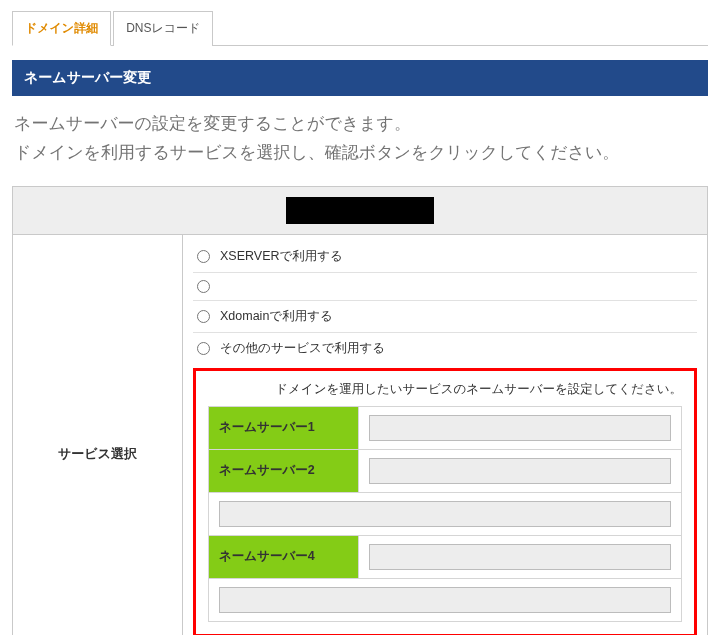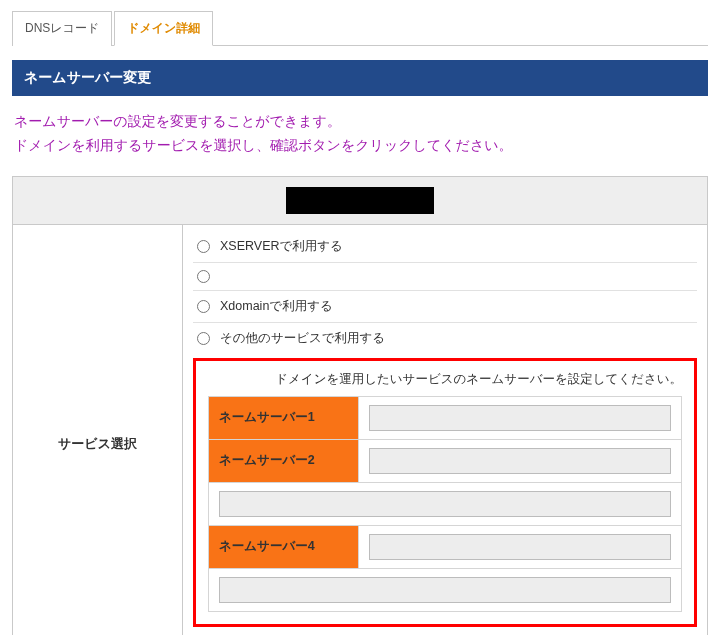--- a/index.html
+++ b/index.html
@@ -37,21 +37,21 @@
   
   .section-title {
     background: #224a8a;
     color: #fff;
     font-weight: bold;
     padding: 9px 12px;
     margin-top: 14px;
     font-size: 14px;
   }
 
-  .intro { margin: 14px 2px 18px 2px; line-height: 1.7; color: #a21caf; font-size: 14px;}
+  .intro { margin: 14px 2px 18px 2px; line-height: 1.7; color: #737373; font-size: 17px;}
 
   
   .panel { border: 1px solid #c9c9c9; }
   .panel-top {
     background: #eee;
     padding: 10px;
     display: flex;
     justify-content: center;
     border-bottom: 1px solid #c9c9c9;
   }
@@ -85,21 +85,21 @@
     margin-top: 4px;
     padding: 10px 12px 12px 12px;
   }
   .redbox-heading { font-size: 12.5px; margin-bottom: 8px; color: #333; text-align: right; }
 
   .fields-wrap { border: 1px solid #d5d5d5; }
   .ns-row { display: flex; border-bottom: 1px solid #d5d5d5; }
   .ns-row:last-child { border-bottom: none; }
   .ns-label {
     width: 150px;
-    background: #f97316;
+    background: #84cc16;
     padding: 12px 10px;
     font-weight: bold;
     font-size: 12.5px;
     border-right: 1px solid #d5d5d5;
     display:flex;align-items:center;
   }
   .ns-input-cell { flex: 1; padding: 8px 10px; display:flex; align-items:center;}
   .ns-input-cell input {
     width: 100%;
     height: 26px;
@@ -108,22 +108,22 @@
     padding: 2px 6px;
     font-size: 12px;
   }
 
   .note { font-size: 12px; margin-top: 8px; color: #333; }
 </style>
 </head>
 <body>
 
 <div class="tabs">
+  <div class="tab active">ドメイン詳細</div>
   <div class="tab">DNSレコード</div>
-  <div class="tab active">ドメイン詳細</div>
 </div>
 
 <div class="section-title">ネームサーバー変更</div>
 
 <div class="intro">
   <div>ネームサーバーの設定を変更することができます。</div>
   <div>ドメインを利用するサービスを選択し、確認ボタンをクリックしてください。</div>
 </div>
 
 <div class="panel">

